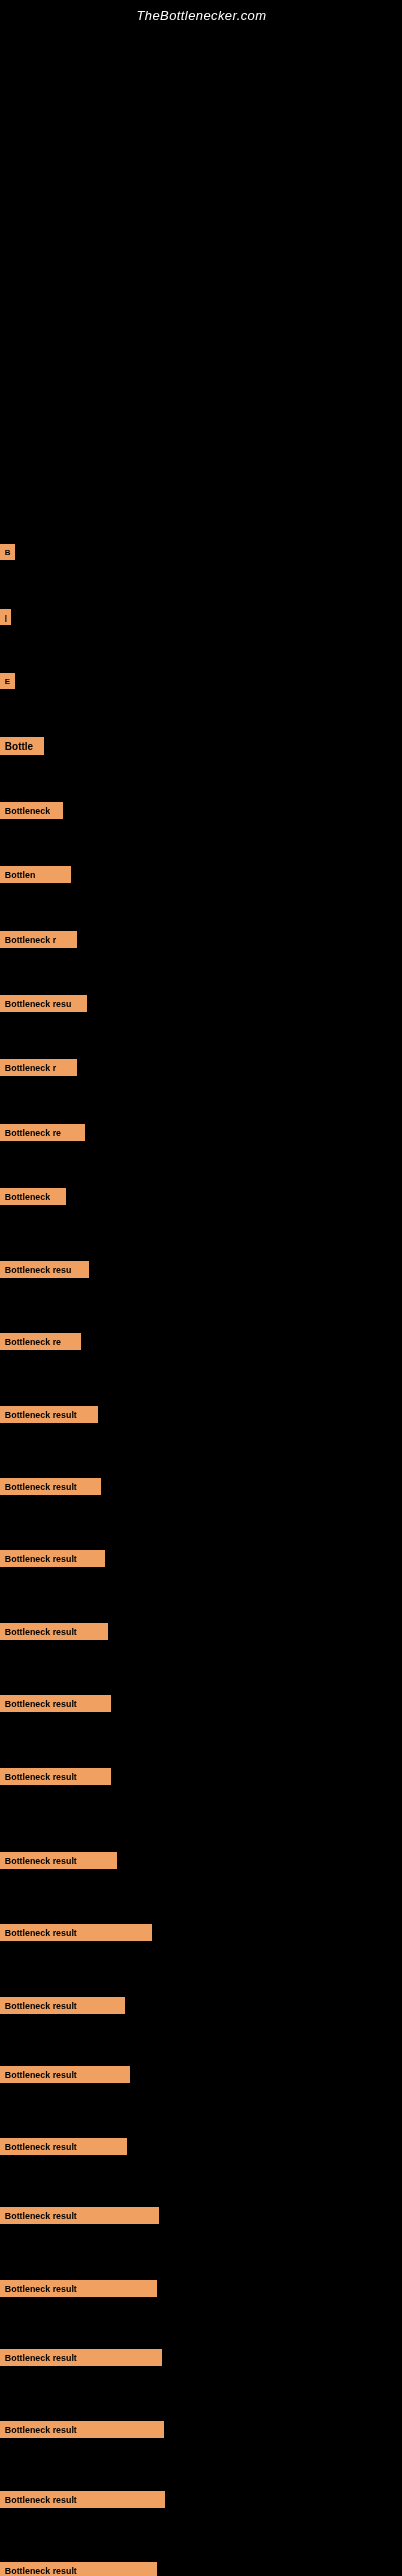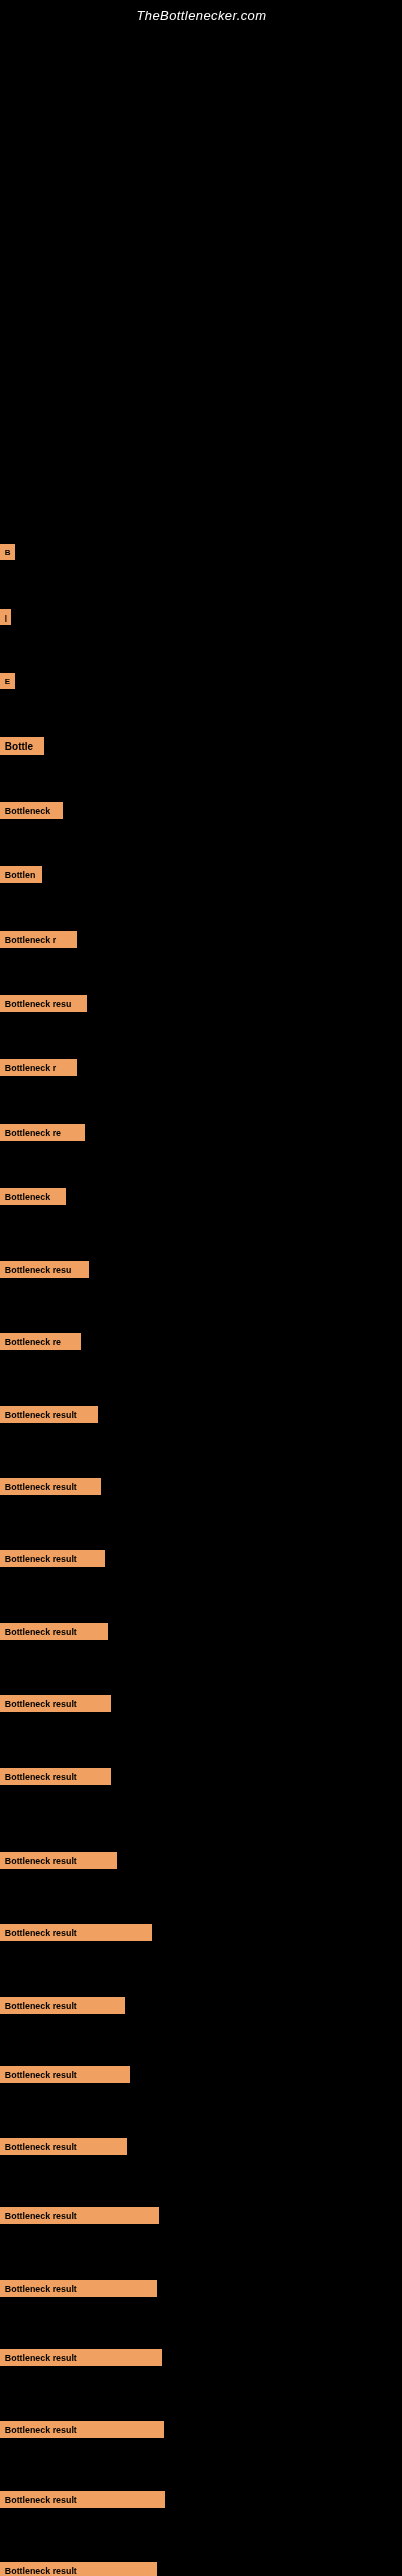--- a/index.html
+++ b/index.html
@@ -58,21 +58,21 @@
     <div class="bar-item" style="top: 644px;">
       <span class="bar-label" style="width: 14.5px; font-size: 8px; overflow: hidden;">E</span>
     </div>
     <div class="bar-item" style="top: 708px;">
       <span class="bar-label" style="width: 44px; font-size: 10px; overflow: hidden;">Bottle</span>
     </div>
     <div class="bar-item" style="top: 773px;">
       <span class="bar-label" style="width: 63px; font-size: 8.9px; overflow: hidden;">Bottleneck</span>
     </div>
     <div class="bar-item" style="top: 837px;">
-      <span class="bar-label" style="width: 42px; font-size: 8.9px; overflow: hidden;">Bottlen</span>
+      <span class="bar-label" style="width: 71px; font-size: 8.9px; overflow: hidden;">Bottlen</span>
     </div>
     <div class="bar-item" style="top: 902px;">
       <span class="bar-label" style="width: 77px; font-size: 8.9px; overflow: hidden;">Bottleneck r</span>
     </div>
     <div class="bar-item" style="top: 966px;">
       <span class="bar-label" style="width: 87px; font-size: 8.9px; overflow: hidden;">Bottleneck resu</span>
     </div>
     <div class="bar-item" style="top: 1030px;">
       <span class="bar-label" style="width: 77px; font-size: 8.9px; overflow: hidden;">Bottleneck r</span>
     </div>

